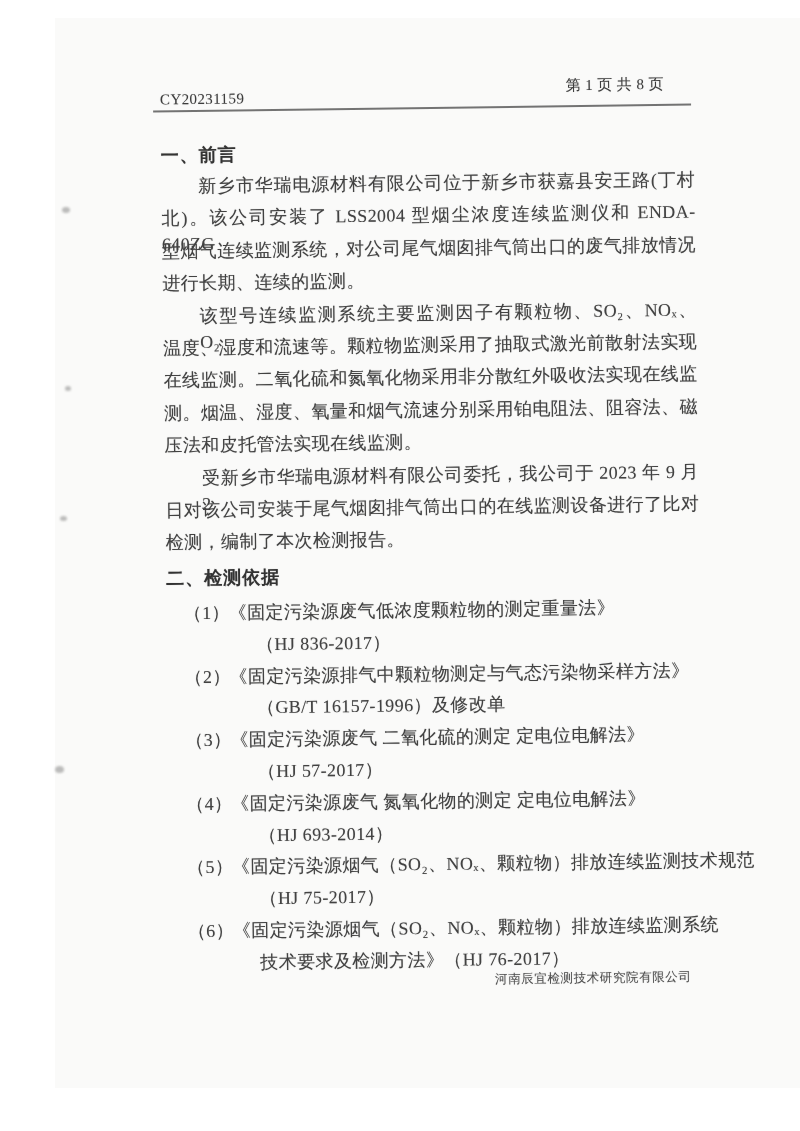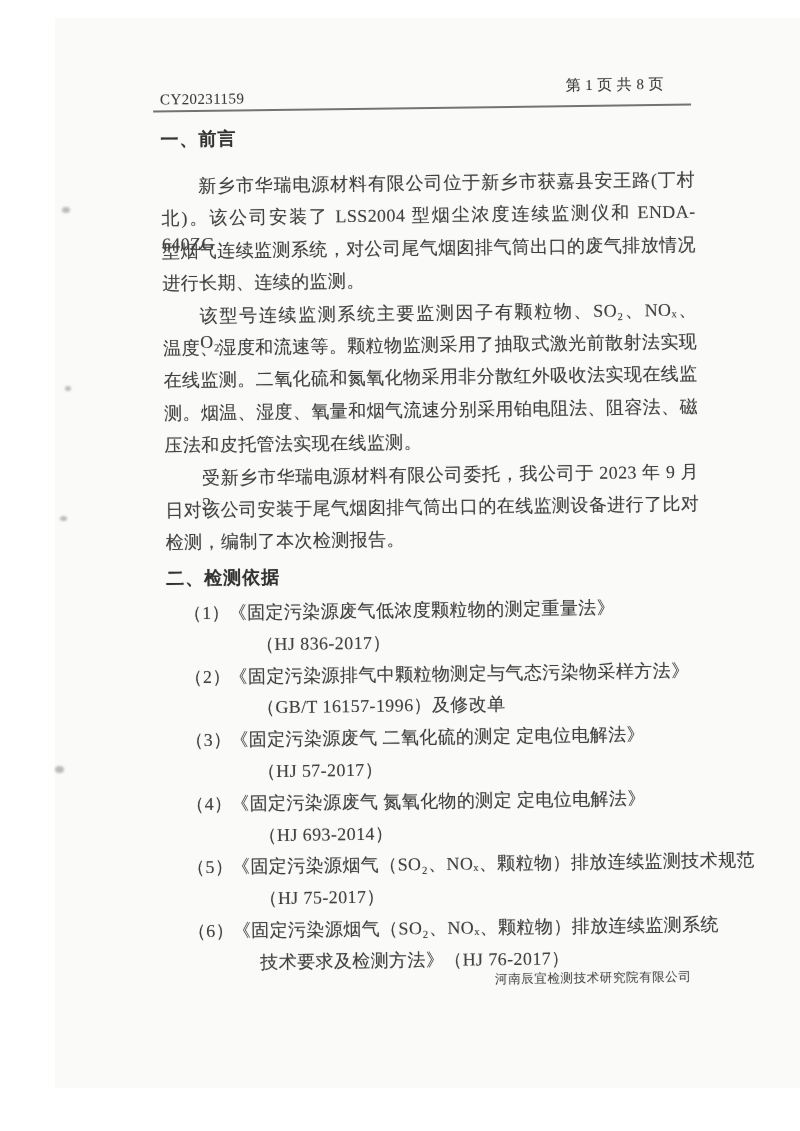--- a/index.html
+++ b/index.html
@@ -41,21 +41,21 @@
   <div class="artifact a2"></div>
   <div class="artifact a3"></div>
   <div class="artifact a4"></div>
 
   <div class="content">
 
     <div class="hdr hdr-left">CY20231159</div>
     <div class="hdr hdr-right">第 1 页 共 8 页</div>
     <div class="hdr-rule"></div>
 
-    <div class="heading" style="top:124px">一、前言</div>
+    <div class="heading" style="top:140px">一、前言</div>
 
     <div class="txt jl ind" style="top:170px">新乡市华瑞电源材料有限公司位于新乡市获嘉县安王路(丁村</div>
     <div class="txt jl" style="top:202px">北)。该公司安装了 LSS2004 型烟尘浓度连续监测仪和 ENDA-640ZG</div>
     <div class="txt jl" style="top:235px">型烟气连续监测系统，对公司尾气烟囱排气筒出口的废气排放情况</div>
     <div class="txt sl" style="top:267px">进行长期、连续的监测。</div>
 
     <div class="txt jl ind" style="top:300px">该型号连续监测系统主要监测因子有颗粒物、SO₂、NOₓ、O₂、</div>
     <div class="txt jl" style="top:332px">温度、湿度和流速等。颗粒物监测采用了抽取式激光前散射法实现</div>
     <div class="txt jl" style="top:364px">在线监测。二氧化硫和氮氧化物采用非分散红外吸收法实现在线监</div>
     <div class="txt jl" style="top:397px">测。烟温、湿度、氧量和烟气流速分别采用铂电阻法、阻容法、磁</div>

